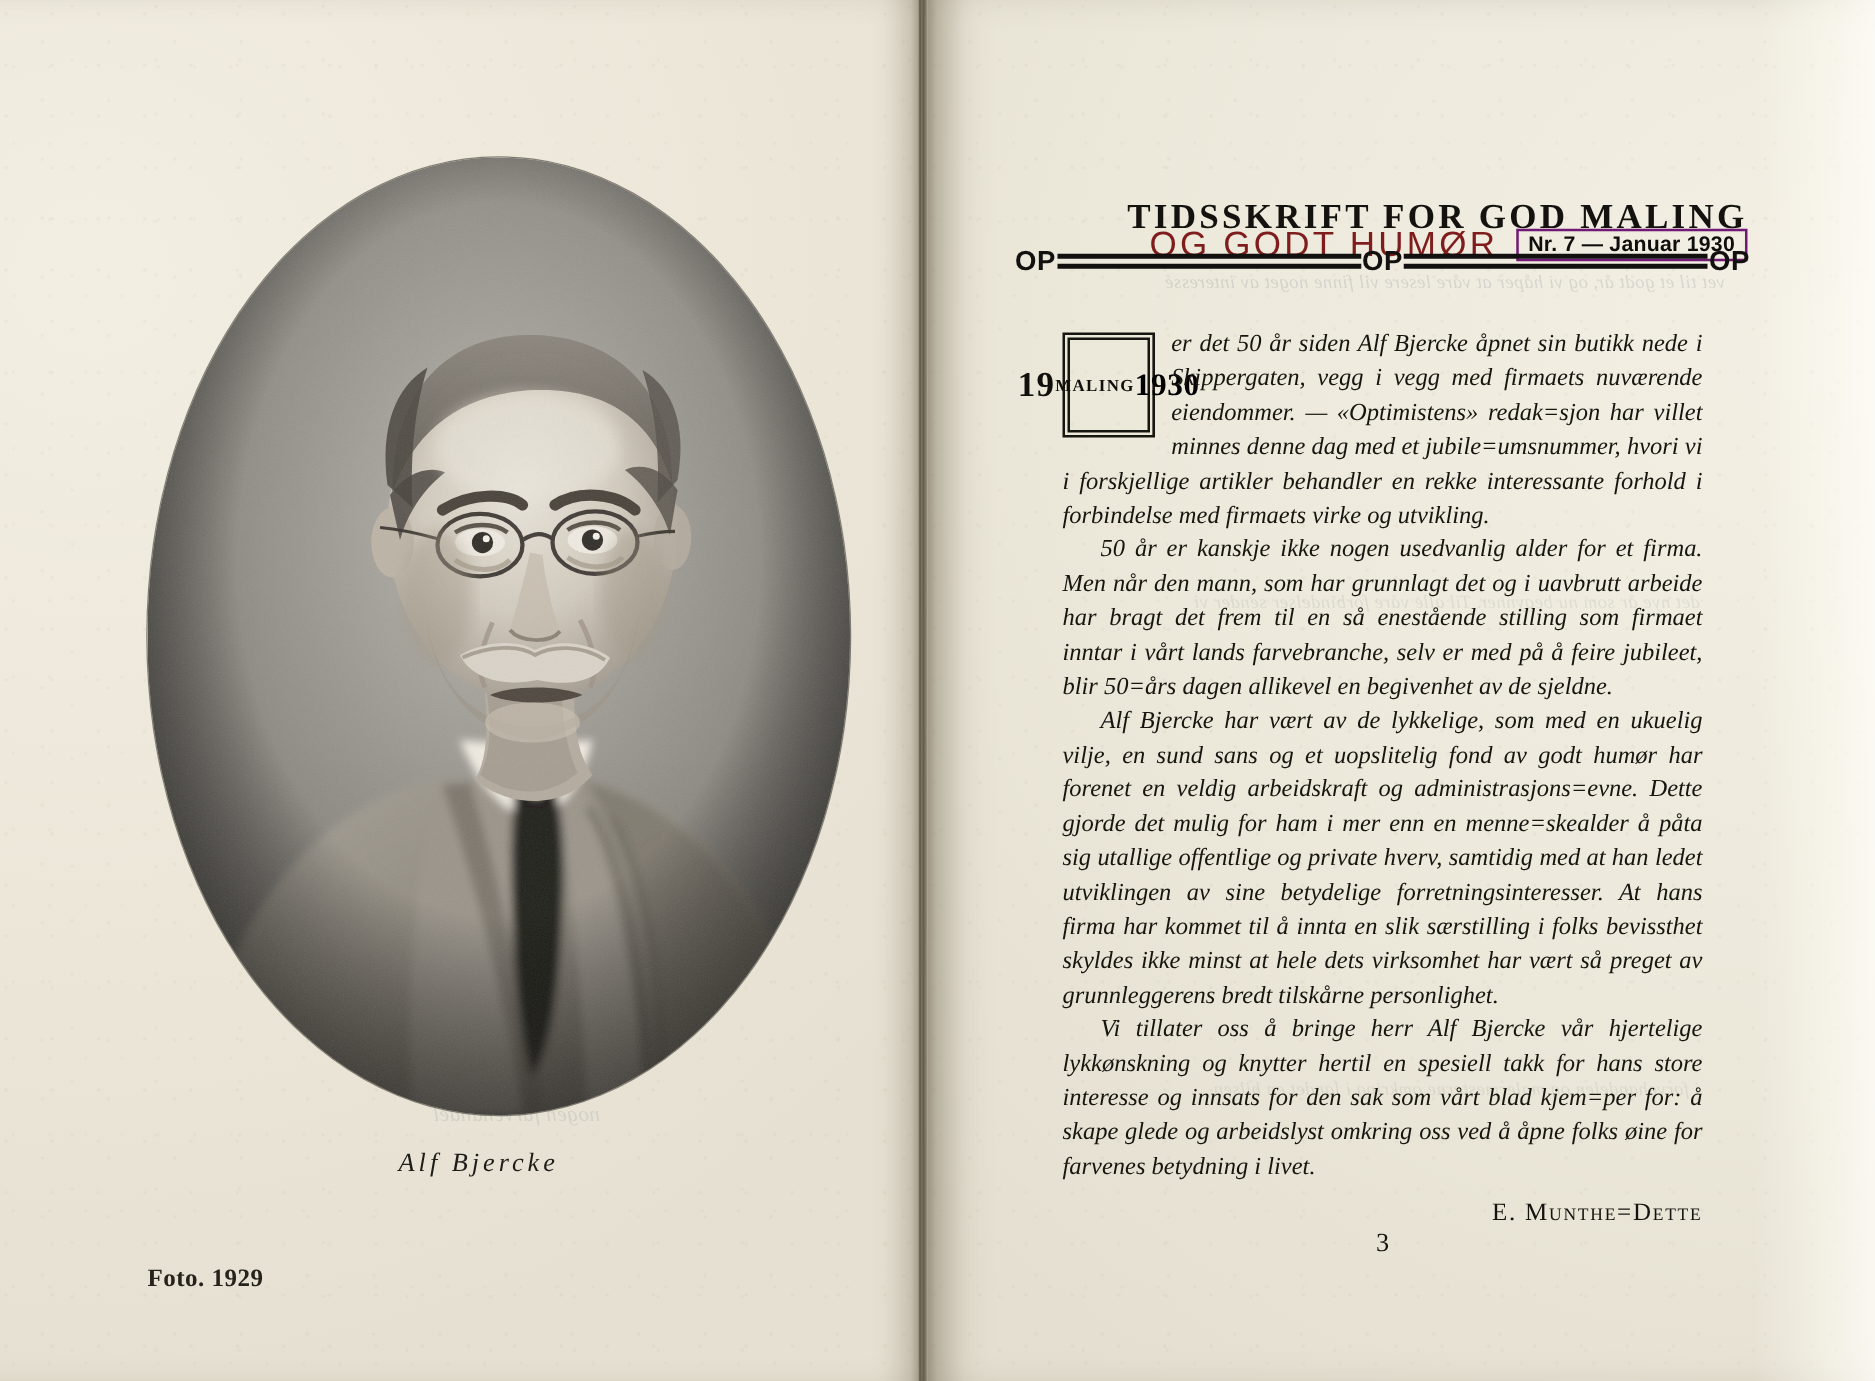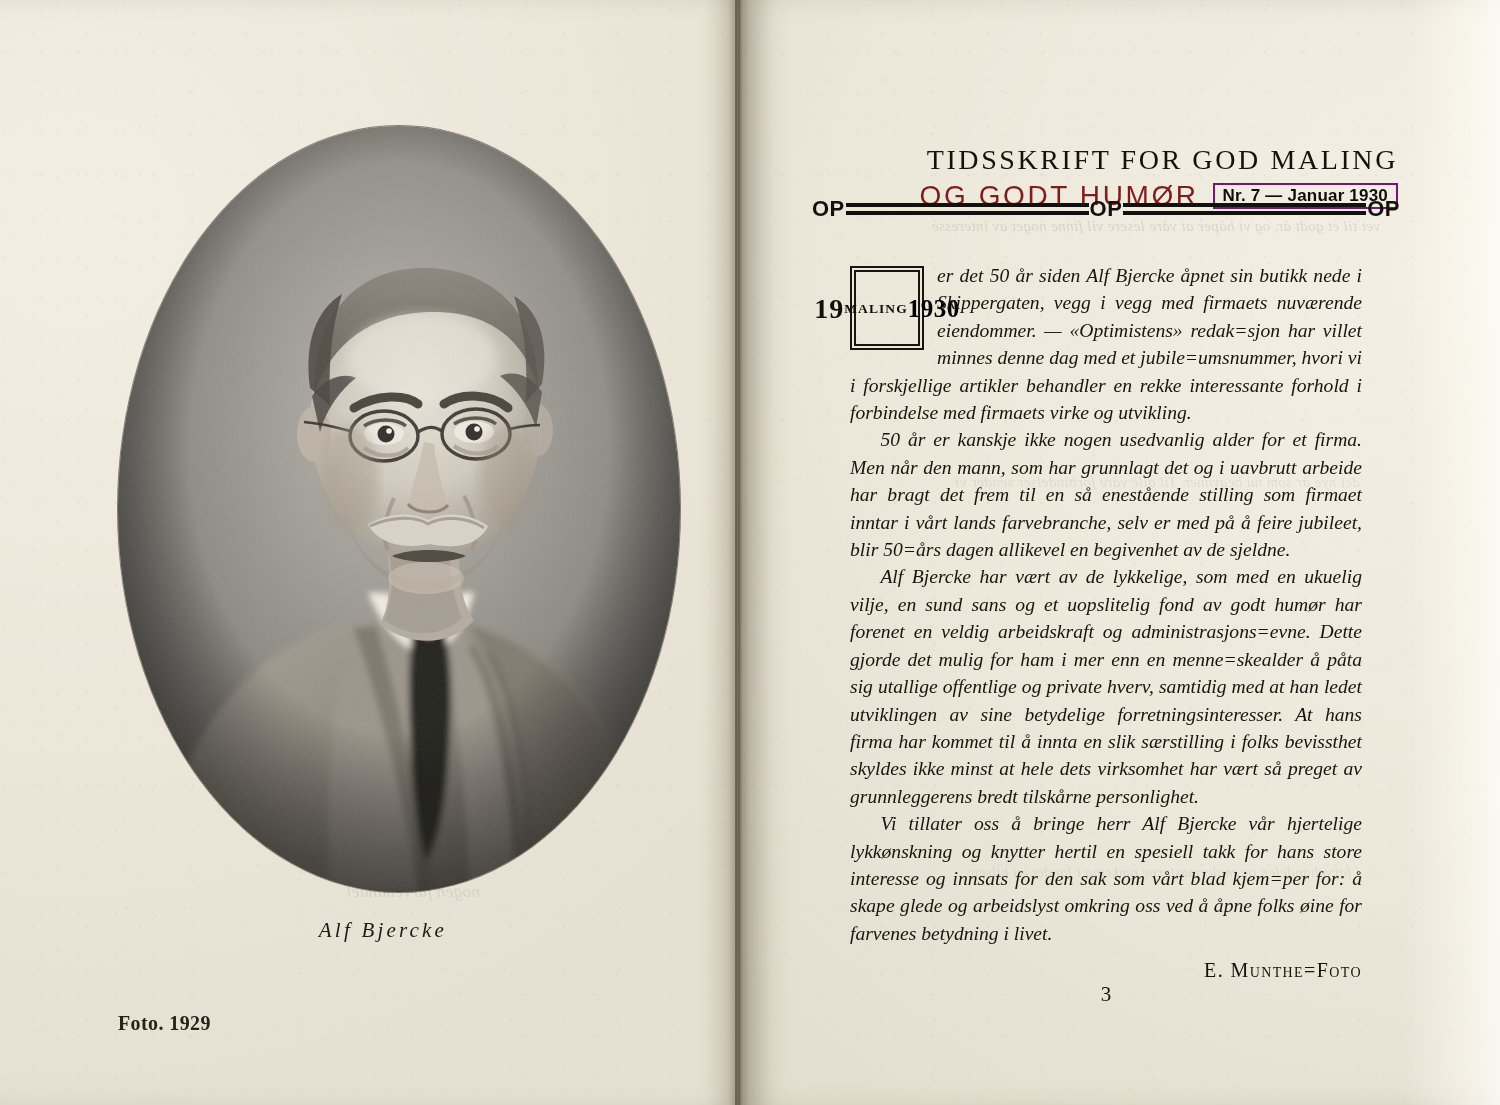--- a/index.html
+++ b/index.html
@@ -70,22 +70,22 @@
   .foto{position:absolute;left:118px;top:1012px;font-size:20px;color:#26231d;
     letter-spacing:.4px;font-family:"Liberation Serif",serif;font-weight:700;}
 
   
   .masthead{position:absolute;left:812px;top:62px;width:588px;height:150px;}
   .mh-line1{position:absolute;left:0;top:0;white-space:nowrap;}
   .mh-op{font-size:104px;line-height:104px;font-weight:400;color:#100f0c;
     letter-spacing:-2px;font-family:"Liberation Serif",serif;}
   .mh-rest{font-size:68px;line-height:104px;color:#100f0c;letter-spacing:.5px;
     font-family:"Liberation Serif",serif;position:relative;top:-8px;}
-  .mh-sub1{position:absolute;right:2px;top:82px;font-size:28px;letter-spacing:2.6px;
-    color:#14120f;font-family:"Liberation Serif",serif;white-space:nowrap;}
+  .mh-sub1{position:absolute;right:2px;top:96px;font-size:28px;letter-spacing:2.6px;
+    color:#14120f;font-family:"Liberation Serif",serif;white-space:nowrap;font-weight:bold;}
   .mh-sub2row{position:absolute;right:2px;top:118px;display:flex;align-items:center;
     gap:14px;white-space:nowrap;}
   .mh-sub2{font-size:28px;letter-spacing:2.6px;color:#7f1d1d;
     font-family:Liberation Sans, sans-serif;}
   .issue-box{border:2px solid #701a75;padding:2px 8px 3px;
     font-family:"Liberation Sans",sans-serif;font-weight:700;font-size:17px;
     letter-spacing:.2px;color:#0f0e0c;line-height:1.05;
     box-shadow:inset 0 0 0 1px #ece8da;}
 
   
@@ -295,21 +295,21 @@
   <div class="col">
     <div class="datebox">
       <span class="db-day">19</span>
       <span class="db-mon">MALING</span>
       <span class="db-year">1930</span>
     </div>
     <p class="first">er det 50 år siden Alf Bjercke åpnet sin butikk nede i Skippergaten, vegg i vegg med firmaets nuværende eiendommer. — «Optimistens» redak=sjon har villet minnes denne dag med et jubile=umsnummer, hvori vi i forskjellige artikler behandler en rekke interessante forhold i forbindelse med firmaets virke og utvikling.</p>
     <p>50 år er kanskje ikke nogen usedvanlig alder for et firma.  Men når den mann, som har grunnlagt det og i uavbrutt arbeide har bragt det frem til en så enestående stilling som firmaet inntar i vårt lands farvebranche, selv er med på å feire jubileet, blir 50=års dagen allikevel en begivenhet av de sjeldne.</p>
     <p>Alf Bjercke har vært av de lykkelige, som med en ukuelig vilje, en sund sans og et uopslitelig fond av godt humør har forenet en veldig arbeidskraft og administrasjons=evne. Dette gjorde det mulig for ham i mer enn en menne=skealder å påta sig utallige offentlige og private hverv, samtidig med at han ledet utviklingen av sine betydelige forretningsinteresser. At hans firma har kommet til å innta en slik særstilling i folks bevissthet skyldes ikke minst at hele dets virksomhet har vært så preget av grunnleggerens bredt tilskårne personlighet.</p>
     <p>Vi tillater oss å bringe herr Alf Bjercke vår hjertelige lykkønskning og knytter hertil en spesiell takk for hans store interesse og innsats for den sak som vårt blad kjem=per for: å skape glede og arbeidslyst omkring oss ved å åpne folks øine for farvenes betydning i livet.</p>
-    <div class="signature">E. Munthe=Foto</div>
+    <div class="signature">E. Munthe=Dette</div>
   </div>
 
   <div class="folio">3</div>
 
   <div class="gutter"></div>
   <div class="gutter-line"></div>
 
 </div>
 
 </body></html>

